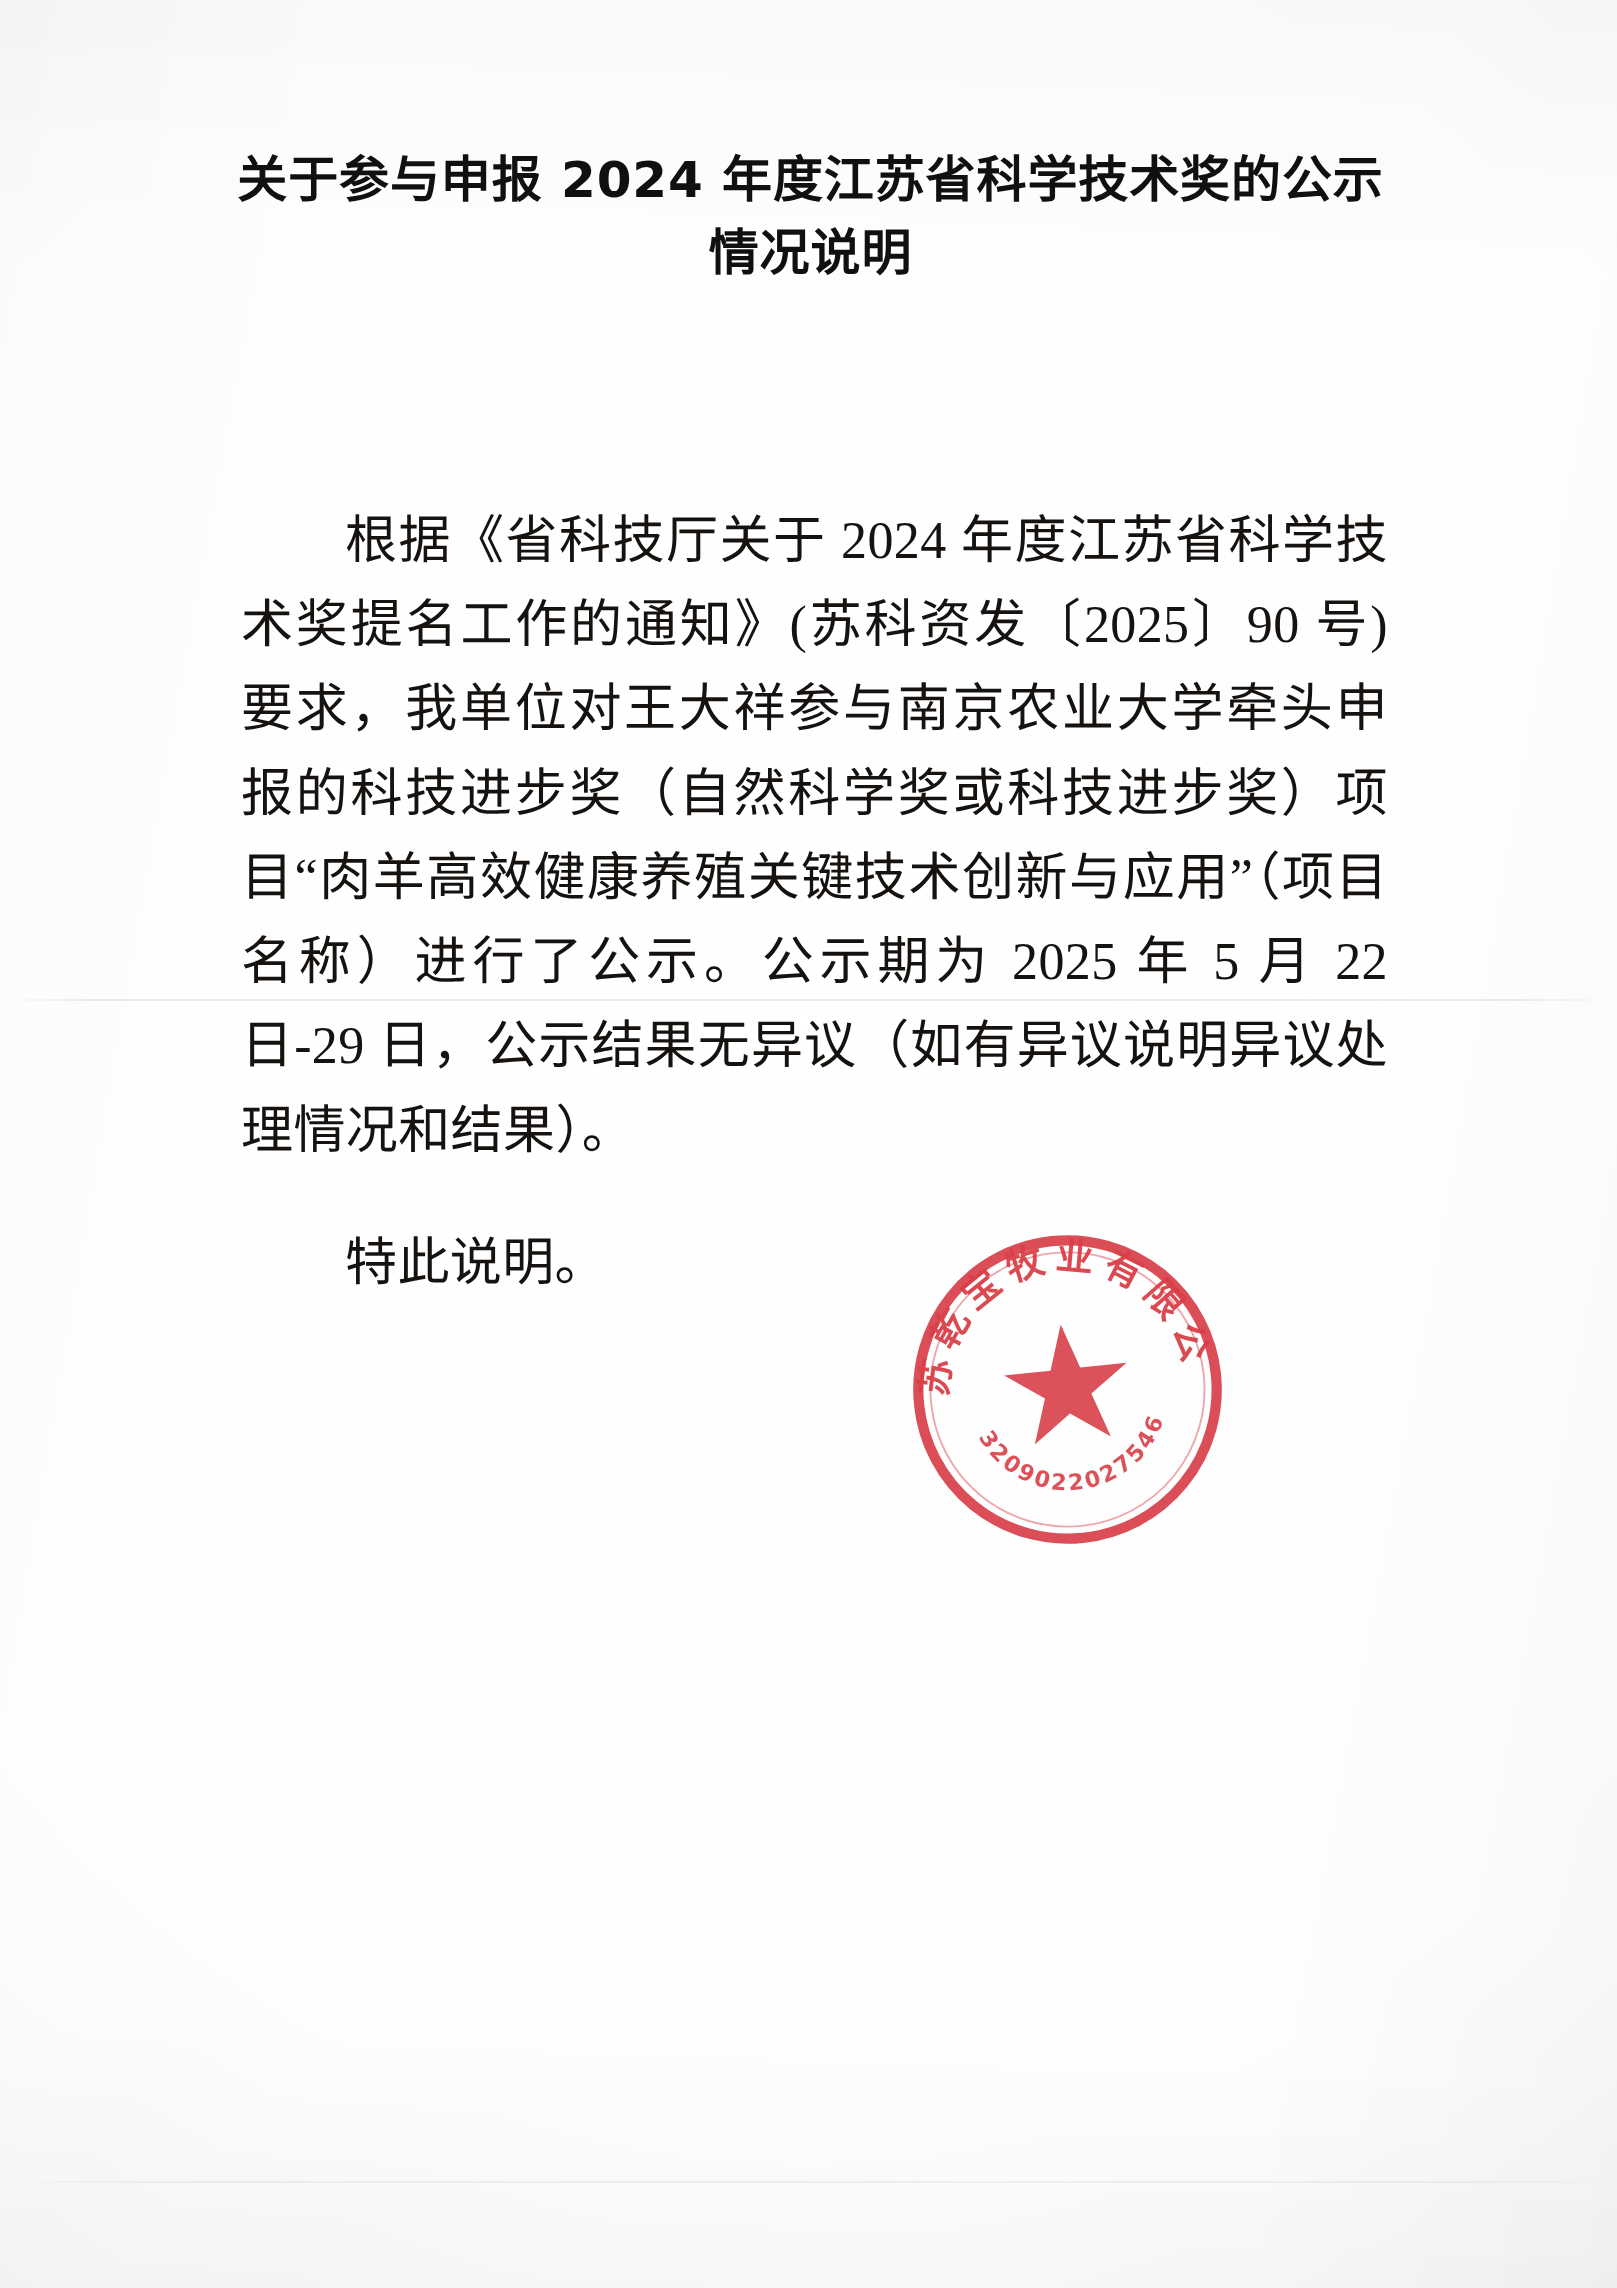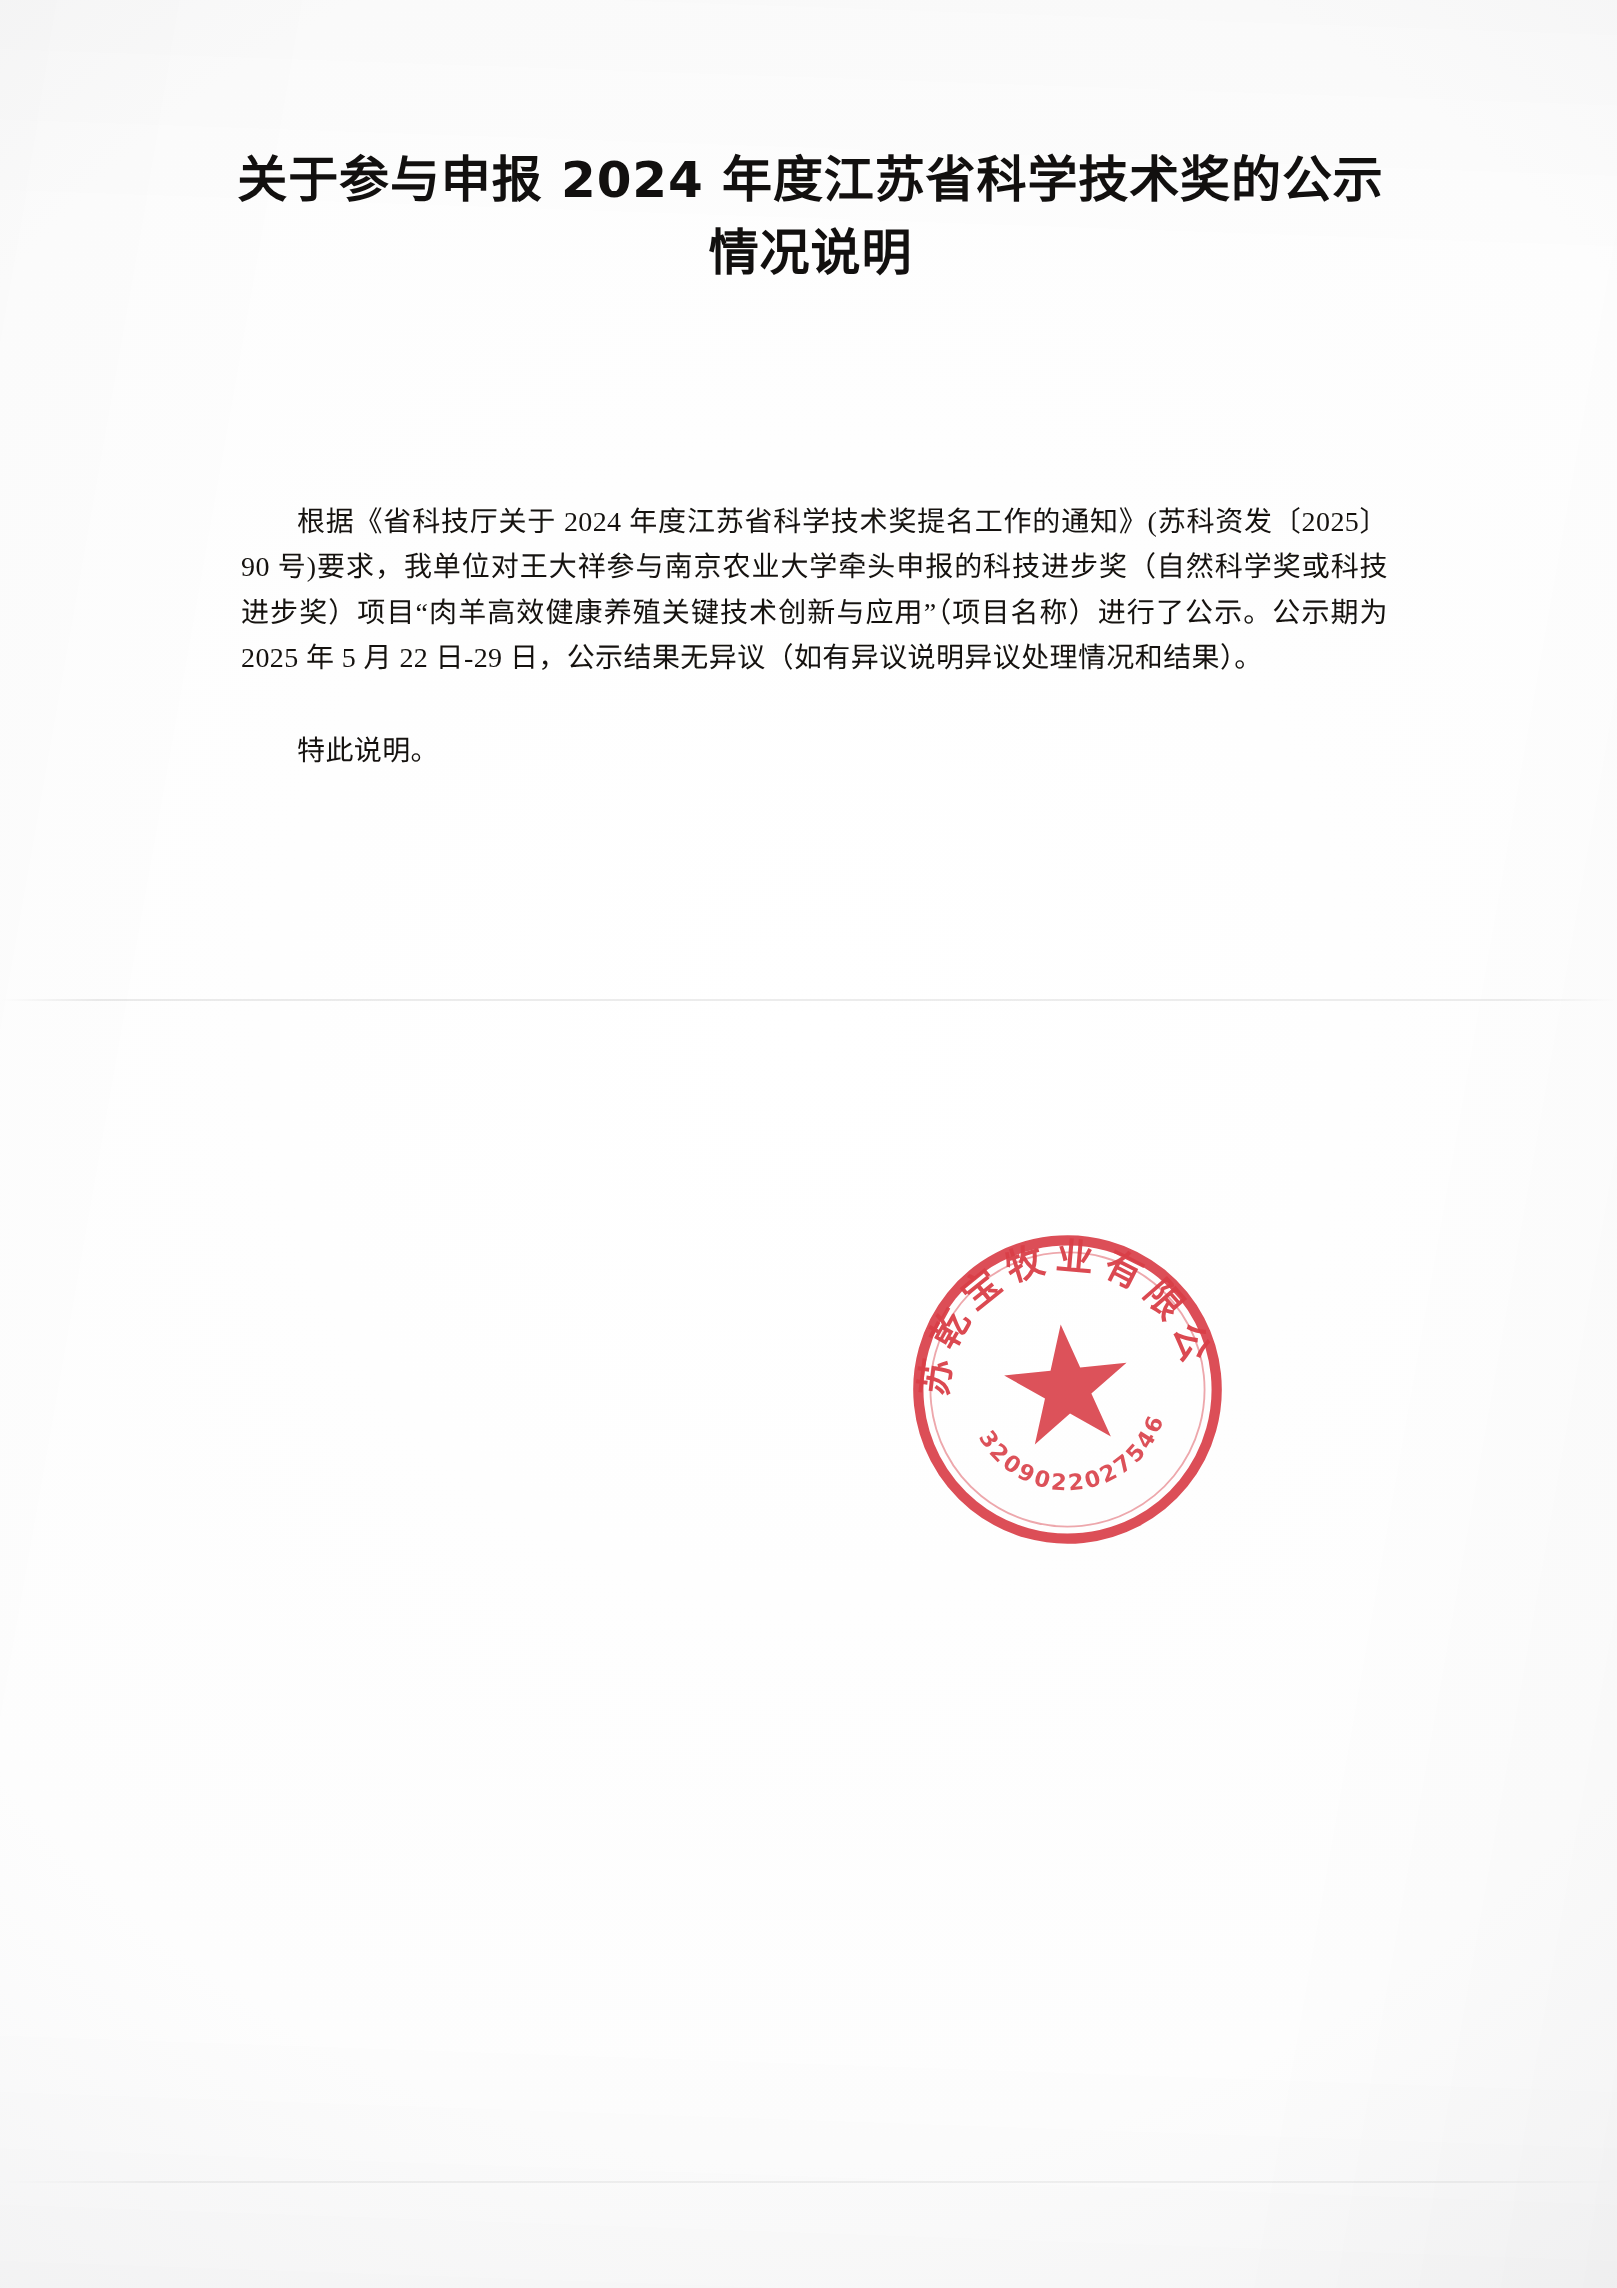--- a/index.html
+++ b/index.html
@@ -71,21 +71,21 @@
     line-height: 1.45;
     color: #12100f;
     letter-spacing: 0.9px;
   }
 
   .body-block {
     position: absolute;
     left: 241px;
     top: 499px;
     width: 1147px;
-    font-size: 28px;
+    font-size: 52px;
     line-height: 1.62;
     color: #15120f;
     letter-spacing: 0.4px;
   }
 
   .para {
     margin: 0 0 35px 0;
     text-align: justify;
     text-justify: inter-ideograph;
   }

